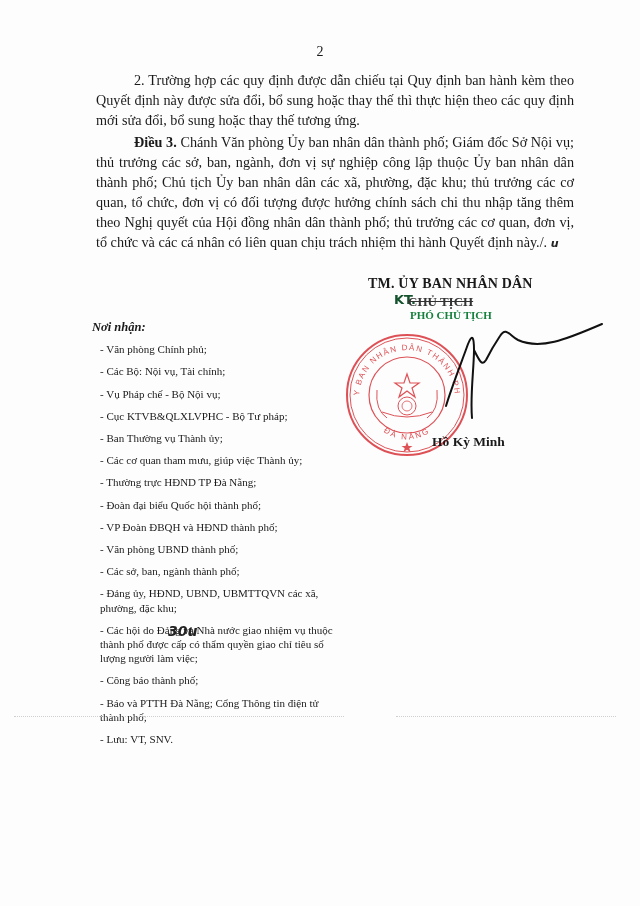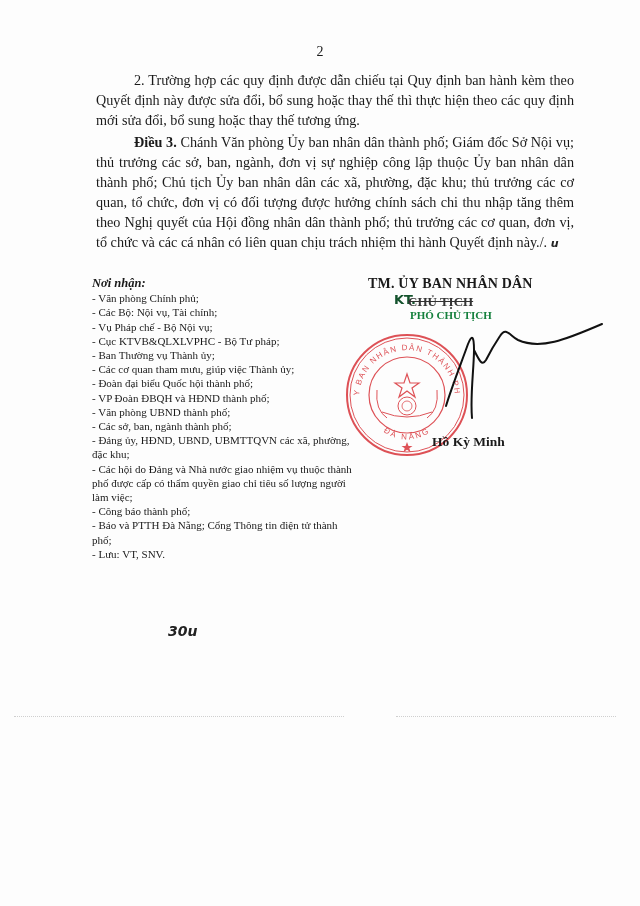--- a/index.html
+++ b/index.html
@@ -11,22 +11,22 @@
   .para {
     position: absolute; left: 96px; width: 478px; font-size: 14.2px; line-height: 20px;
     text-align: justify; text-indent: 38px; margin: 0;
   }
   .p1 { top: 70px; }
   .p2 { top: 132px; }
   .bold { font-weight: bold; margin-top: 31px; }
   .mark { font-family: "DejaVu Sans", sans-serif; font-style: italic; font-weight: bold; font-size: 11px; color: #222; }
 
   .recipients { position: absolute; left: 92px; top: 276px; width: 260px; font-size: 11px; line-height: 14.2px; }
-  .recipients-title { font-weight: bold; font-style: italic; font-size: 12.5px; margin-bottom: 1px; }
-  .recipients-item { margin: 0; }
+  .recipients-title { font-weight: bold; font-style: italic; font-size: 12.5px; margin-bottom: 1px; margin-top: 44px; }
+  .recipients-item { margin: 8px; }
   .note30 { position: absolute; left: 168px; top: 623px; font-family: "DejaVu Sans", sans-serif; font-size: 14px; font-style: italic; font-weight: bold; color: #222; }
 
   .sig-block { position: absolute; left: 360px; top: 276px; width: 230px; }
   .sig-org { position: absolute; left: 8px; top: 0; font-weight: bold; font-size: 14px; letter-spacing: 0.2px; white-space: nowrap; text-align: center; }
   .sig-title1 { position: absolute; left: 48px; top: 18px; font-weight: bold; font-size: 13px; white-space: nowrap; color: #333; }
   .sig-title1 span.strike { text-decoration: line-through; }
   .sig-hand { position: absolute; left: 34px; top: 16px; font-family: "DejaVu Sans", sans-serif; font-weight: bold; font-size: 13px; color: #14532d; }
   .sig-title2 { position: absolute; left: 50px; top: 33px; font-weight: bold; font-size: 11px; white-space: nowrap; color: #15803d; }
   .seal { position: absolute; left: -18px; top: 54px; }
   .signature { position: absolute; left: 30px; top: 30px; }
@@ -46,20 +46,21 @@
   <p class="para p2"><span class="bold">Điều 3.</span><span> Chánh Văn phòng Ủy ban nhân dân thành phố; Giám đốc Sở Nội vụ; thủ trưởng các sở, ban, ngành, đơn vị sự nghiệp công lập thuộc Ủy ban nhân dân thành phố; Chủ tịch Ủy ban nhân dân các xã, phường, đặc khu; thủ trưởng các cơ quan, tổ chức, đơn vị có đối tượng được hưởng chính sách chi thu nhập tăng thêm theo Nghị quyết của Hội đồng nhân dân thành phố; thủ trưởng các cơ quan, đơn vị, tổ chức và các cá nhân có liên quan chịu trách nhiệm thi hành Quyết định này./.</span> <span class="mark">u</span></p>
 
   <div class="recipients">
     <div class="recipients-title">Nơi nhận:</div>
     <div class="recipients-item">- Văn phòng Chính phủ;</div>
     <div class="recipients-item">- Các Bộ: Nội vụ, Tài chính;</div>
     <div class="recipients-item">- Vụ Pháp chế - Bộ Nội vụ;</div>
     <div class="recipients-item">- Cục KTVB&amp;QLXLVPHC - Bộ Tư pháp;</div>
     <div class="recipients-item">- Ban Thường vụ Thành ủy;</div>
     <div class="recipients-item">- Các cơ quan tham mưu, giúp việc Thành ủy;</div>
+    <div class="recipients-item">- Thường trực HĐND TP Đà Nẵng;</div>
     <div class="recipients-item">- Đoàn đại biểu Quốc hội thành phố;</div>
     <div class="recipients-item">- VP Đoàn ĐBQH và HĐND thành phố;</div>
     <div class="recipients-item">- Văn phòng UBND thành phố;</div>
     <div class="recipients-item">- Các sở, ban, ngành thành phố;</div>
     <div class="recipients-item">- Đảng ủy, HĐND, UBND, UBMTTQVN các xã, phường, đặc khu;</div>
     <div class="recipients-item">- Các hội do Đảng và Nhà nước giao nhiệm vụ thuộc thành phố được cấp có thẩm quyền giao chỉ tiêu số lượng người làm việc;</div>
     <div class="recipients-item">- Công báo thành phố;</div>
     <div class="recipients-item">- Báo và PTTH Đà Nẵng; Cổng Thông tin điện tử thành phố;</div>
     <div class="recipients-item">- Lưu: VT, SNV.</div>
   </div>

